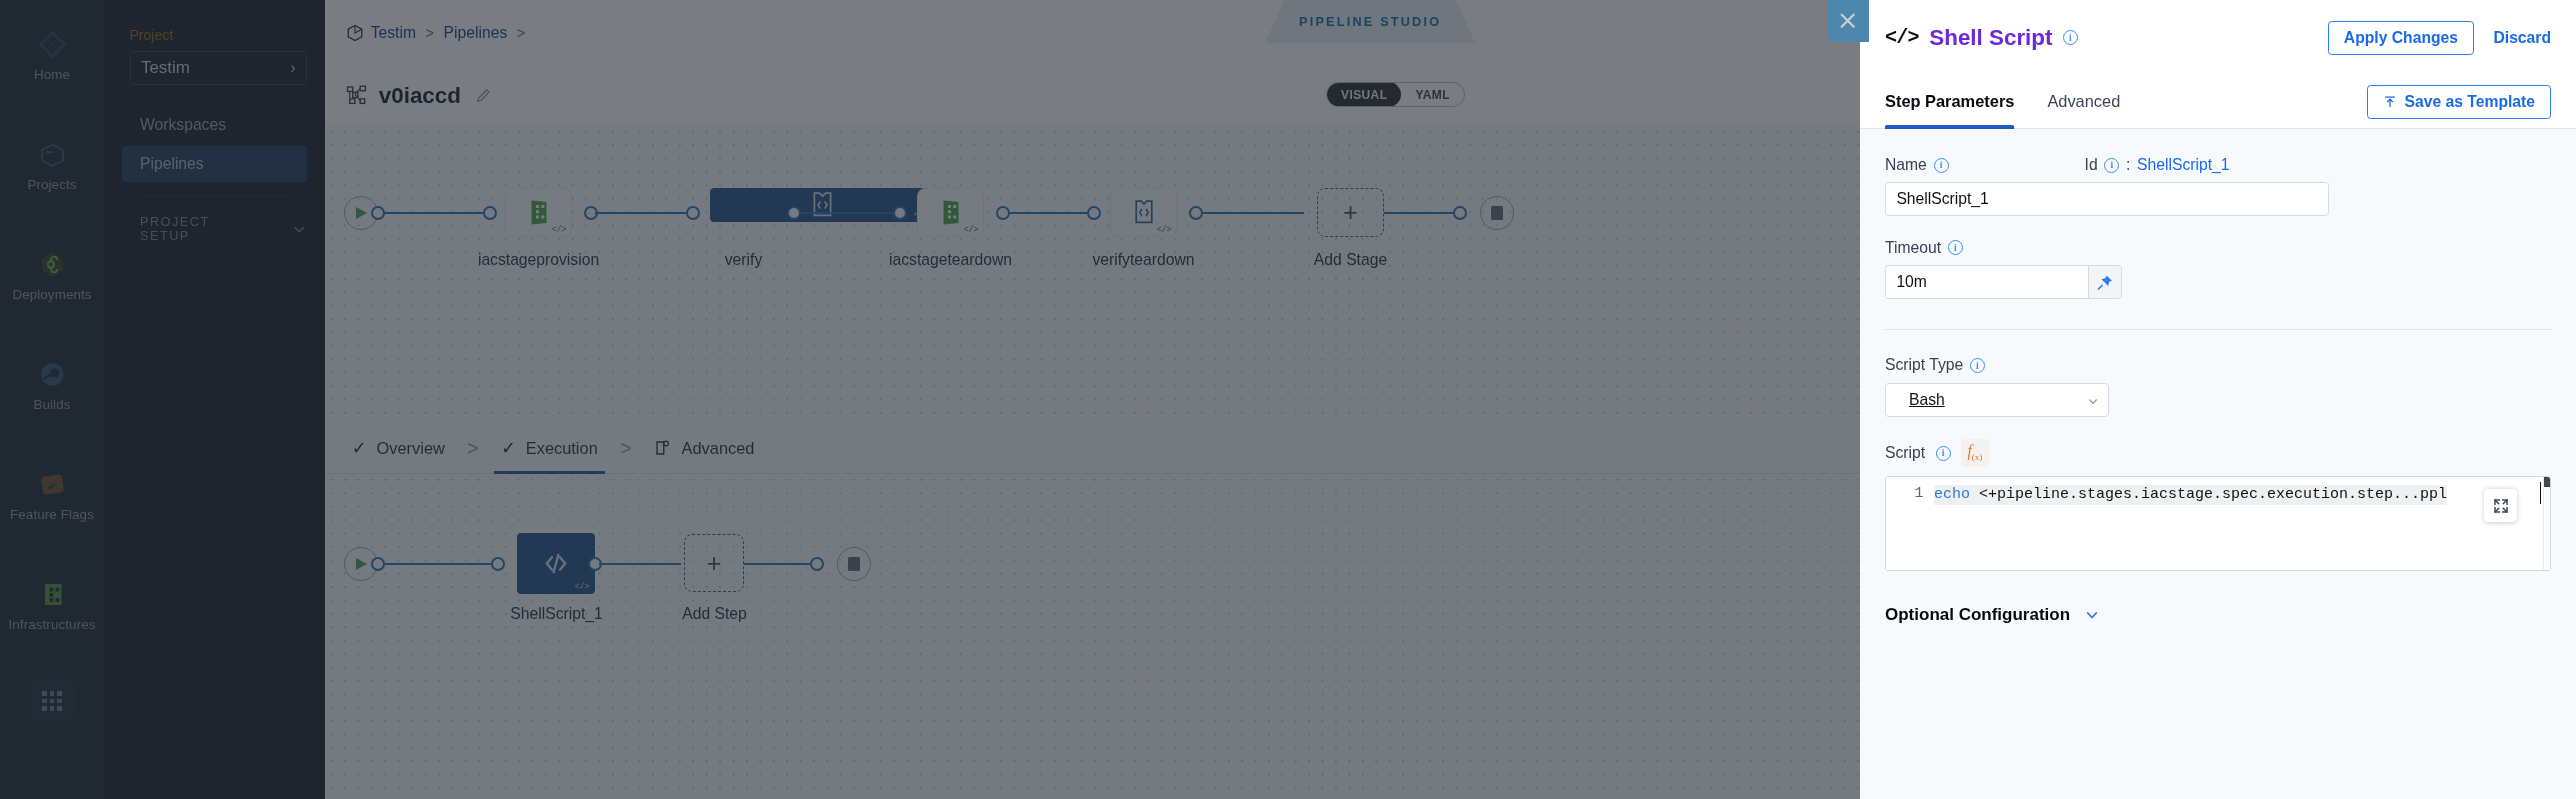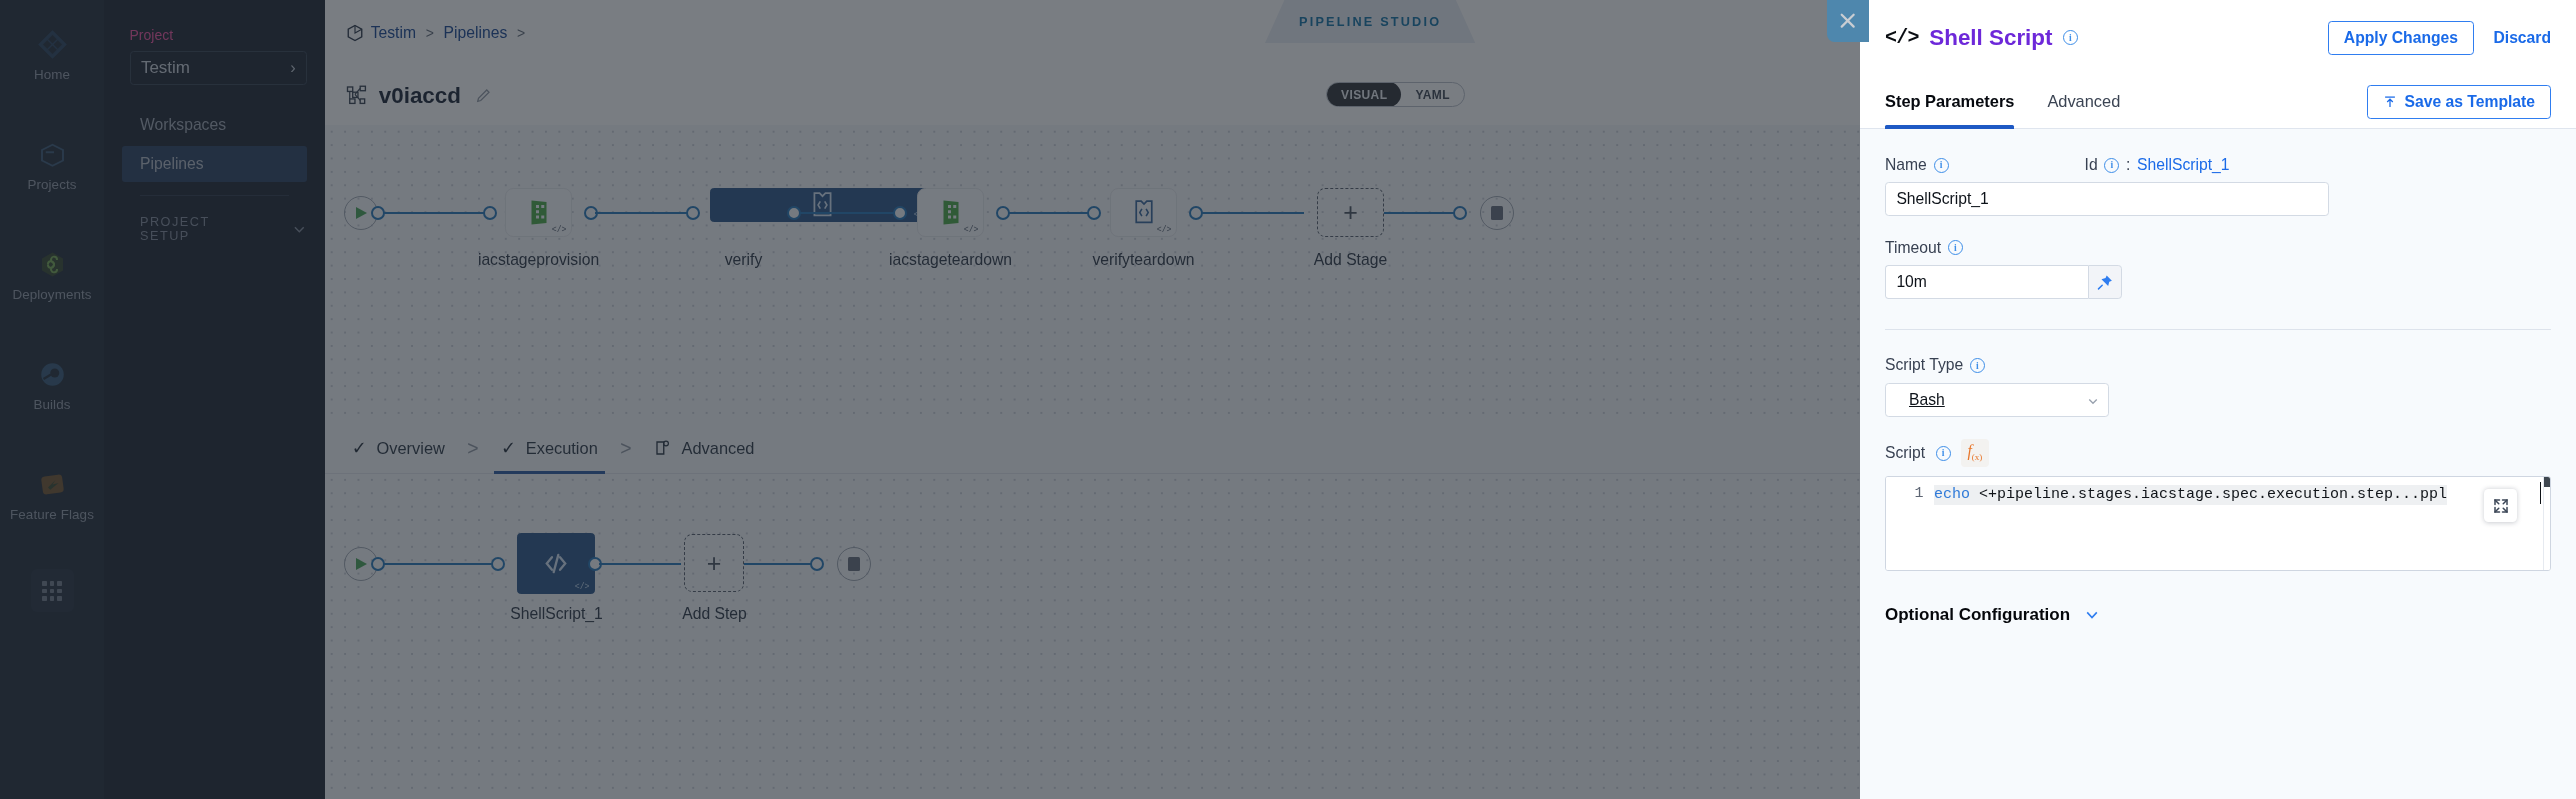--- a/index.html
+++ b/index.html
@@ -36,21 +36,21 @@
     background: #1b2636; display:flex; align-items:center; justify-content:center;
   }
   .rail-grid .dots { display: grid; grid-template-columns: repeat(3, 4.5px); gap: 3px; }
   .rail-grid .dots i { width: 4.5px; height: 4.5px; background: #6b7483; display: block; border-radius: 0.7px; }
 
   
   .proj {
     position: absolute; left: 104px; top: 0; width: 221px; height: 799px;
     background: #101826; padding: 27px 18px 0 18px;
   }
-  .proj-cap { font-size: 14px; color: #ec4899; margin: 0 0 7.5px 7.5px; }
+  .proj-cap { font-size: 14px; color: #a16207; margin: 0 0 7.5px 7.5px; }
   .proj-select {
     height: 34px; border: 0.7px solid #2b3748; border-radius: 3.7px;
     display: flex; align-items: center; justify-content: space-between;
     padding: 0 10.4px; margin: 0 0 0 7.5px; cursor: pointer;
   }
   .proj-select .nm { font-size: 17px; color: #c6ccd6; }
   .proj-select .chev { font-size: 16.4px; color: #b9c0cb; line-height: 1; }
   .proj-links { margin-top: 22.4px; }
   .proj-link {
     height: 36px; display: flex; align-items: center; padding-left: 18px;
@@ -347,20 +347,31 @@
           <path d="M10 28 L20 22" stroke="#16202e" stroke-width="3"></path>
         </svg>
         <span class="rail-label">Builds</span>
       </div>
       <div class="rail-item">
         <svg class="rail-ico" viewBox="0 0 44 44">
           <rect x="8" y="10" width="28" height="24" rx="5" fill="#6a4a22" transform="rotate(-8 22 22)"></rect>
           <path d="M16 26 L26 16 L22 22 L30 20 L19 29 Z" fill="#2b3d23"></path>
         </svg>
         <span class="rail-label">Feature Flags</span>
+      </div>
+      <div class="rail-item">
+        <svg class="rail-ico" viewBox="0 0 44 44">
+          <path d="M12 8 L34 8 L34 36 L12 36 Z" fill="#4a8f34"></path>
+          <rect x="18" y="13" width="5" height="5" fill="#16202e"></rect>
+          <rect x="18" y="20" width="5" height="5" fill="#16202e"></rect>
+          <rect x="18" y="27" width="5" height="5" fill="#16202e"></rect>
+          <rect x="26" y="13" width="5" height="5" fill="#16202e"></rect>
+          <rect x="26" y="27" width="5" height="5" fill="#16202e"></rect>
+        </svg>
+        <span class="rail-label">Infrastructures</span>
       </div>
       <div class="rail-grid">
         <span class="dots">
             <i></i>
             <i></i>
             <i></i>
             <i></i>
             <i></i>
             <i></i>
             <i></i>

